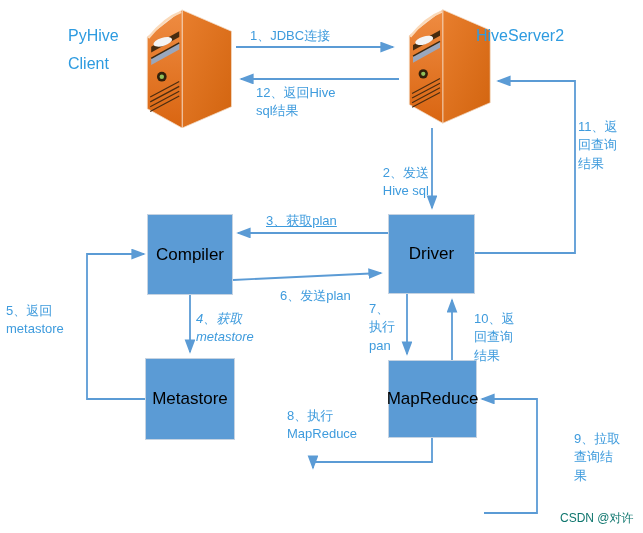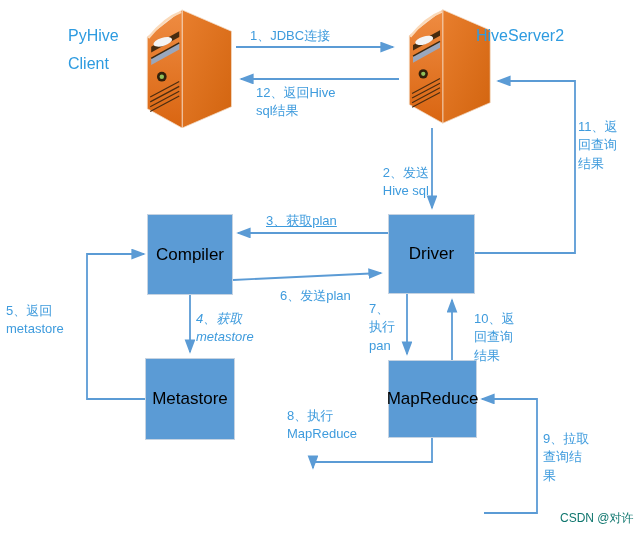--- a/index.html
+++ b/index.html
@@ -119,21 +119,21 @@
   <div class="elabel" style="left:6px;top:302px;width:74px;">5、返回
 metastore</div>
   <div class="elabel" style="left:369px;top:300px;width:38px;">7、
 执行
 pan</div>
   <div class="elabel" style="left:474px;top:310px;width:56px;">10、返
 回查询
 结果</div>
   <div class="elabel" style="left:287px;top:407px;width:86px;">8、执行
 MapReduce</div>
-  <div class="elabel" style="left:543px;top:430px;width:62px;">9、拉取
+  <div class="elabel" style="left:574px;top:430px;width:62px;">9、拉取
 查询结
 果</div>
   <div class="elabel" style="left:578px;top:118px;width:60px;">11、返
 回查询
 结果</div>
 
   <div class="watermark" style="left:560px;top:510px;">CSDN @对许</div>
 
 </div>
 

